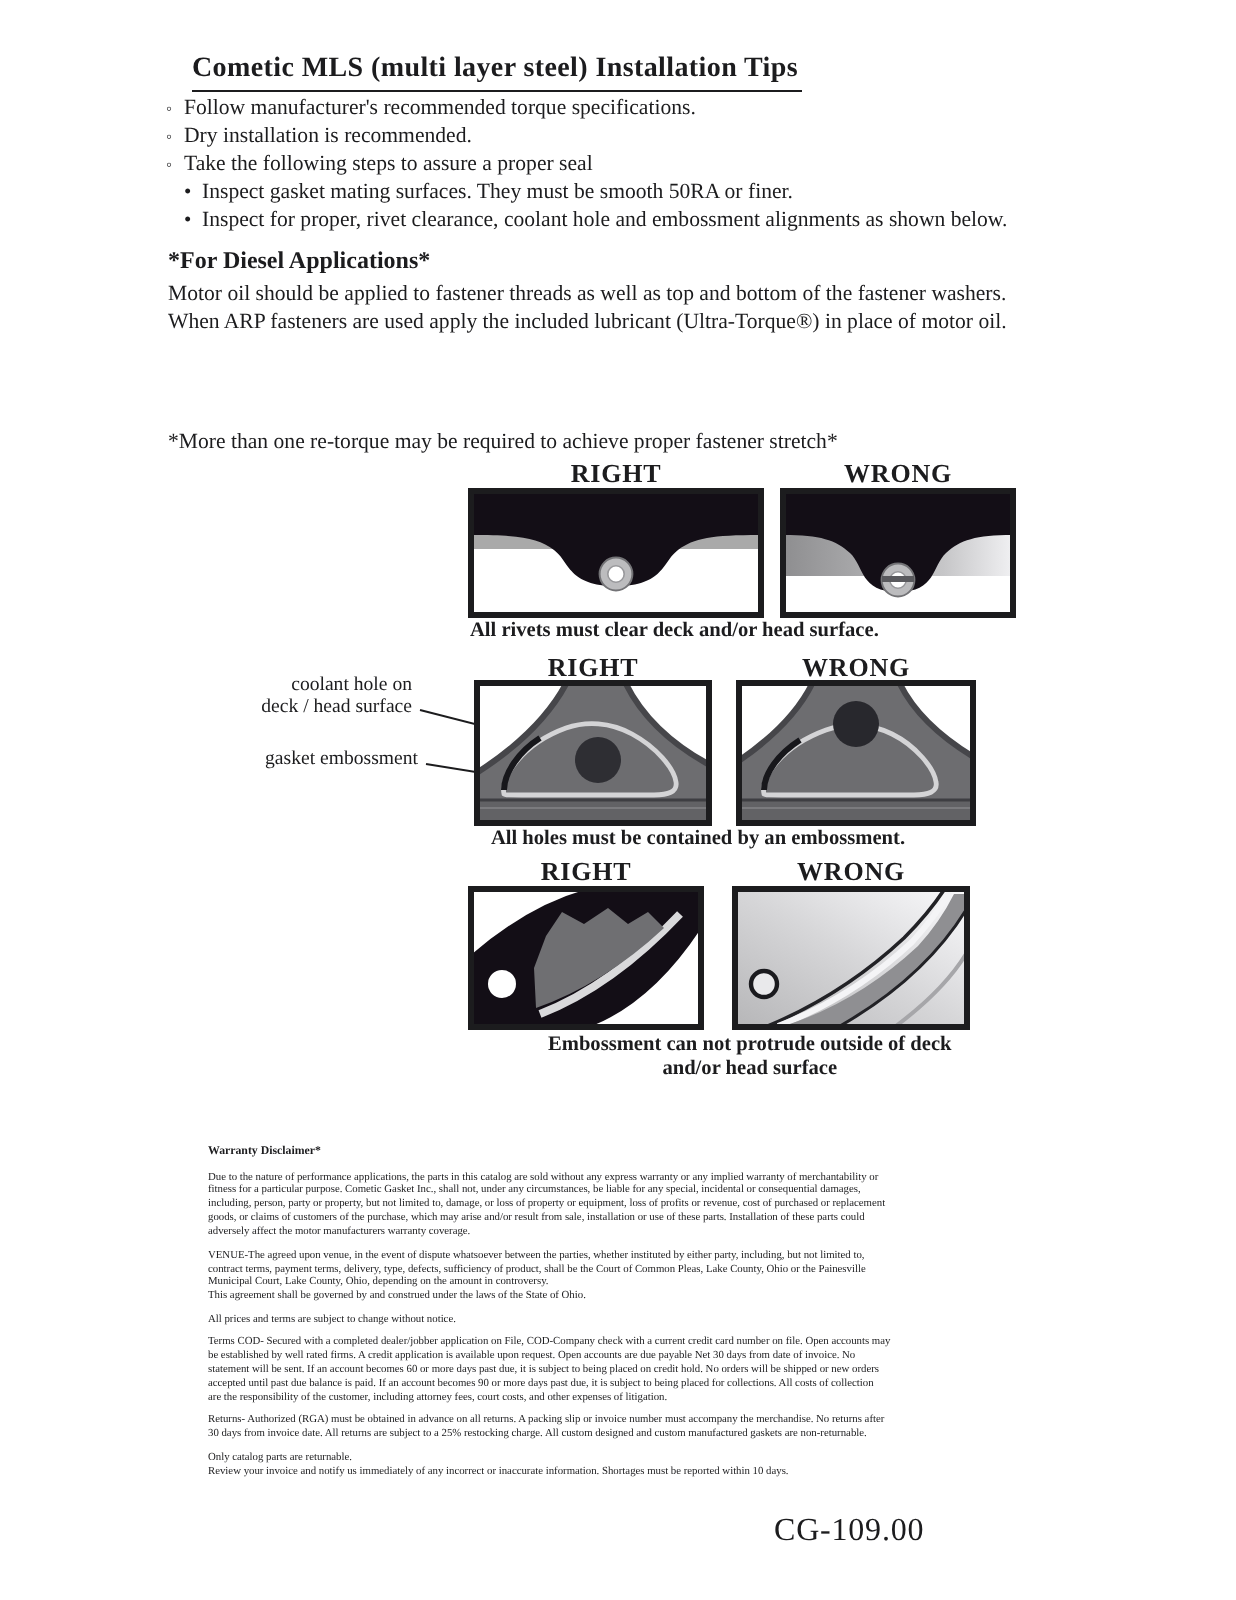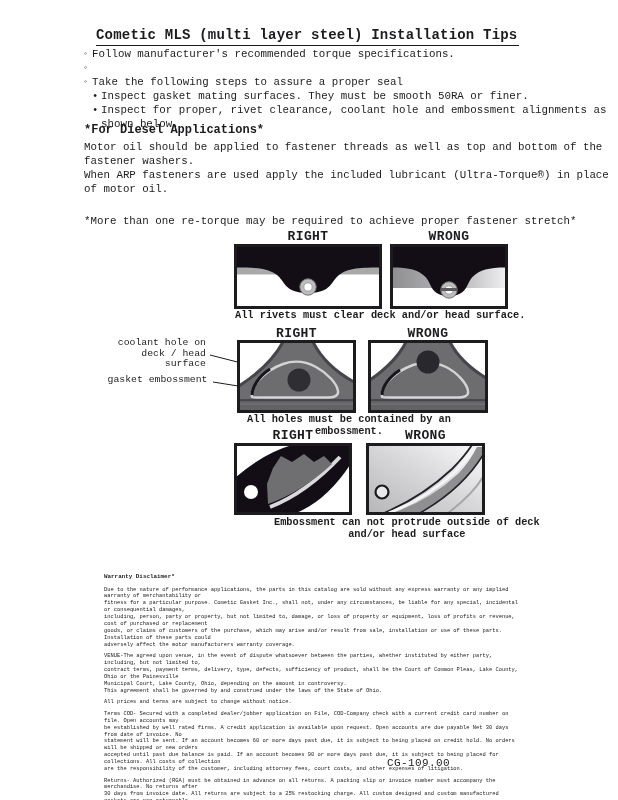--- a/index.html
+++ b/index.html
@@ -1,18 +1,18 @@
 <!DOCTYPE html>
 <html><head>
 <meta charset="utf-8">
 <style>
   html,body { margin:0; padding:0; background:#ffffff; }
   #page {
     position:relative; width:618px; height:800px; background:#ffffff;
-    font-family:Liberation Mono, monospace; color:#1c1c1e; overflow:hidden;
+    font-family:Liberation Serif, serif; color:#1c1c1e; overflow:hidden;
   }
   
   .title {
     position:absolute; left:96px; top:27px;
     font-size:14px; font-weight:bold; letter-spacing:0.2px;
     border-bottom:1.7px solid #1c1c1e; padding:0 2px 2px 0;
   }
   
   .tips { position:absolute; left:83px; top:48px; font-size:10.8px; line-height:13.9px; }
   .tip-row { display:flex; }
@@ -26,36 +26,37 @@
   
   .dlabel { position:absolute; font-size:13px; font-weight:700; text-align:center; letter-spacing:0.4px; }
   .dcaption { position:absolute; font-size:10.3px; font-weight:bold; line-height:11.5px; white-space:pre-line;text-align:center; }
   .dbox { position:absolute; display:block; }
   .small-lab { position:absolute; font-size:9.8px; line-height:10.6px; text-align:right; white-space:pre-line; }
   
   .legal { position:absolute; left:104px; top:573px; width:416px; }
   .legal-h { font-size:5.9px; font-weight:bold; margin:0 0 6.5px 0; }
   .fine { font-size:5.4px; line-height:6.9px; margin:0 0 4.6px 0; white-space:pre-line; }
   
-  .docnum { position:absolute; left:387px; top:757px; font-size:11px; letter-spacing:0.4px; }
+  .docnum { position:absolute; left:387px; top:757px; font-size:16px; letter-spacing:0.4px; }
 </style>
 </head>
 <body>
 
 <div id="page">
 
   <div class="title">Cometic MLS (multi layer steel) Installation Tips</div>
 
   <div class="tips">
     <div class="tip-row">
       <span class="marker circle">◦</span>
       <span>Follow manufacturer's recommended torque specifications.</span>
     </div>
     <div class="tip-row">
       <span class="marker circle">◦</span>
+      <span>Dry installation is recommended.</span>
     </div>
     <div class="tip-row">
       <span class="marker circle">◦</span>
       <span>Take the following steps to assure a proper seal</span>
     </div>
     <div class="tip-row sub">
       <span class="marker dot">•</span>
       <span>Inspect gasket mating surfaces.  They must be smooth 50RA or finer.</span>
     </div>
     <div class="tip-row sub">
@@ -98,21 +99,21 @@
     <rect x="1.5" y="1.5" width="115" height="62" fill="none" stroke="#1c1c1e" stroke-width="3"></rect>
   </svg>
 
   <div class="dcaption" style="left:235px;top:310px;">All rivets must clear deck and/or head surface.</div>
 
   <div class="dlabel" style="left:237px;top:326px;width:119px;">RIGHT</div>
   <div class="dlabel" style="left:368px;top:326px;width:120px;">WRONG</div>
 
   <div class="small-lab" style="left:106px;top:338px;width:100px;">coolant hole on
 deck / head surface</div>
-  <div class="small-lab" style="left:106px;top:375px;width:103px;text-align:center;">gasket embossment</div>
+  <div class="small-lab" style="left:106px;top:375px;width:103px;">gasket embossment</div>
 
   <svg class="dbox" style="left:203px;top:344px;" width="100" height="54" viewBox="0 0 100 54">
     <line x1="7" y1="11" x2="93" y2="33" stroke="#1c1c1e" stroke-width="1"></line>
     <line x1="10" y1="38" x2="60" y2="46" stroke="#1c1c1e" stroke-width="1"></line>
   </svg>
 
   <svg class="dbox" style="left:237px;top:340px;" width="119" height="73" viewBox="0 0 119 73">
     <rect x="0" y="0" width="119" height="73" fill="#6d6d70"></rect>
     <path d="M2,2 L46,2 Q33,26 2,46 Z" fill="#ffffff"></path>
     <path d="M46,2 Q33,26 2,46" stroke="#46464a" stroke-width="3" fill="none"></path>

